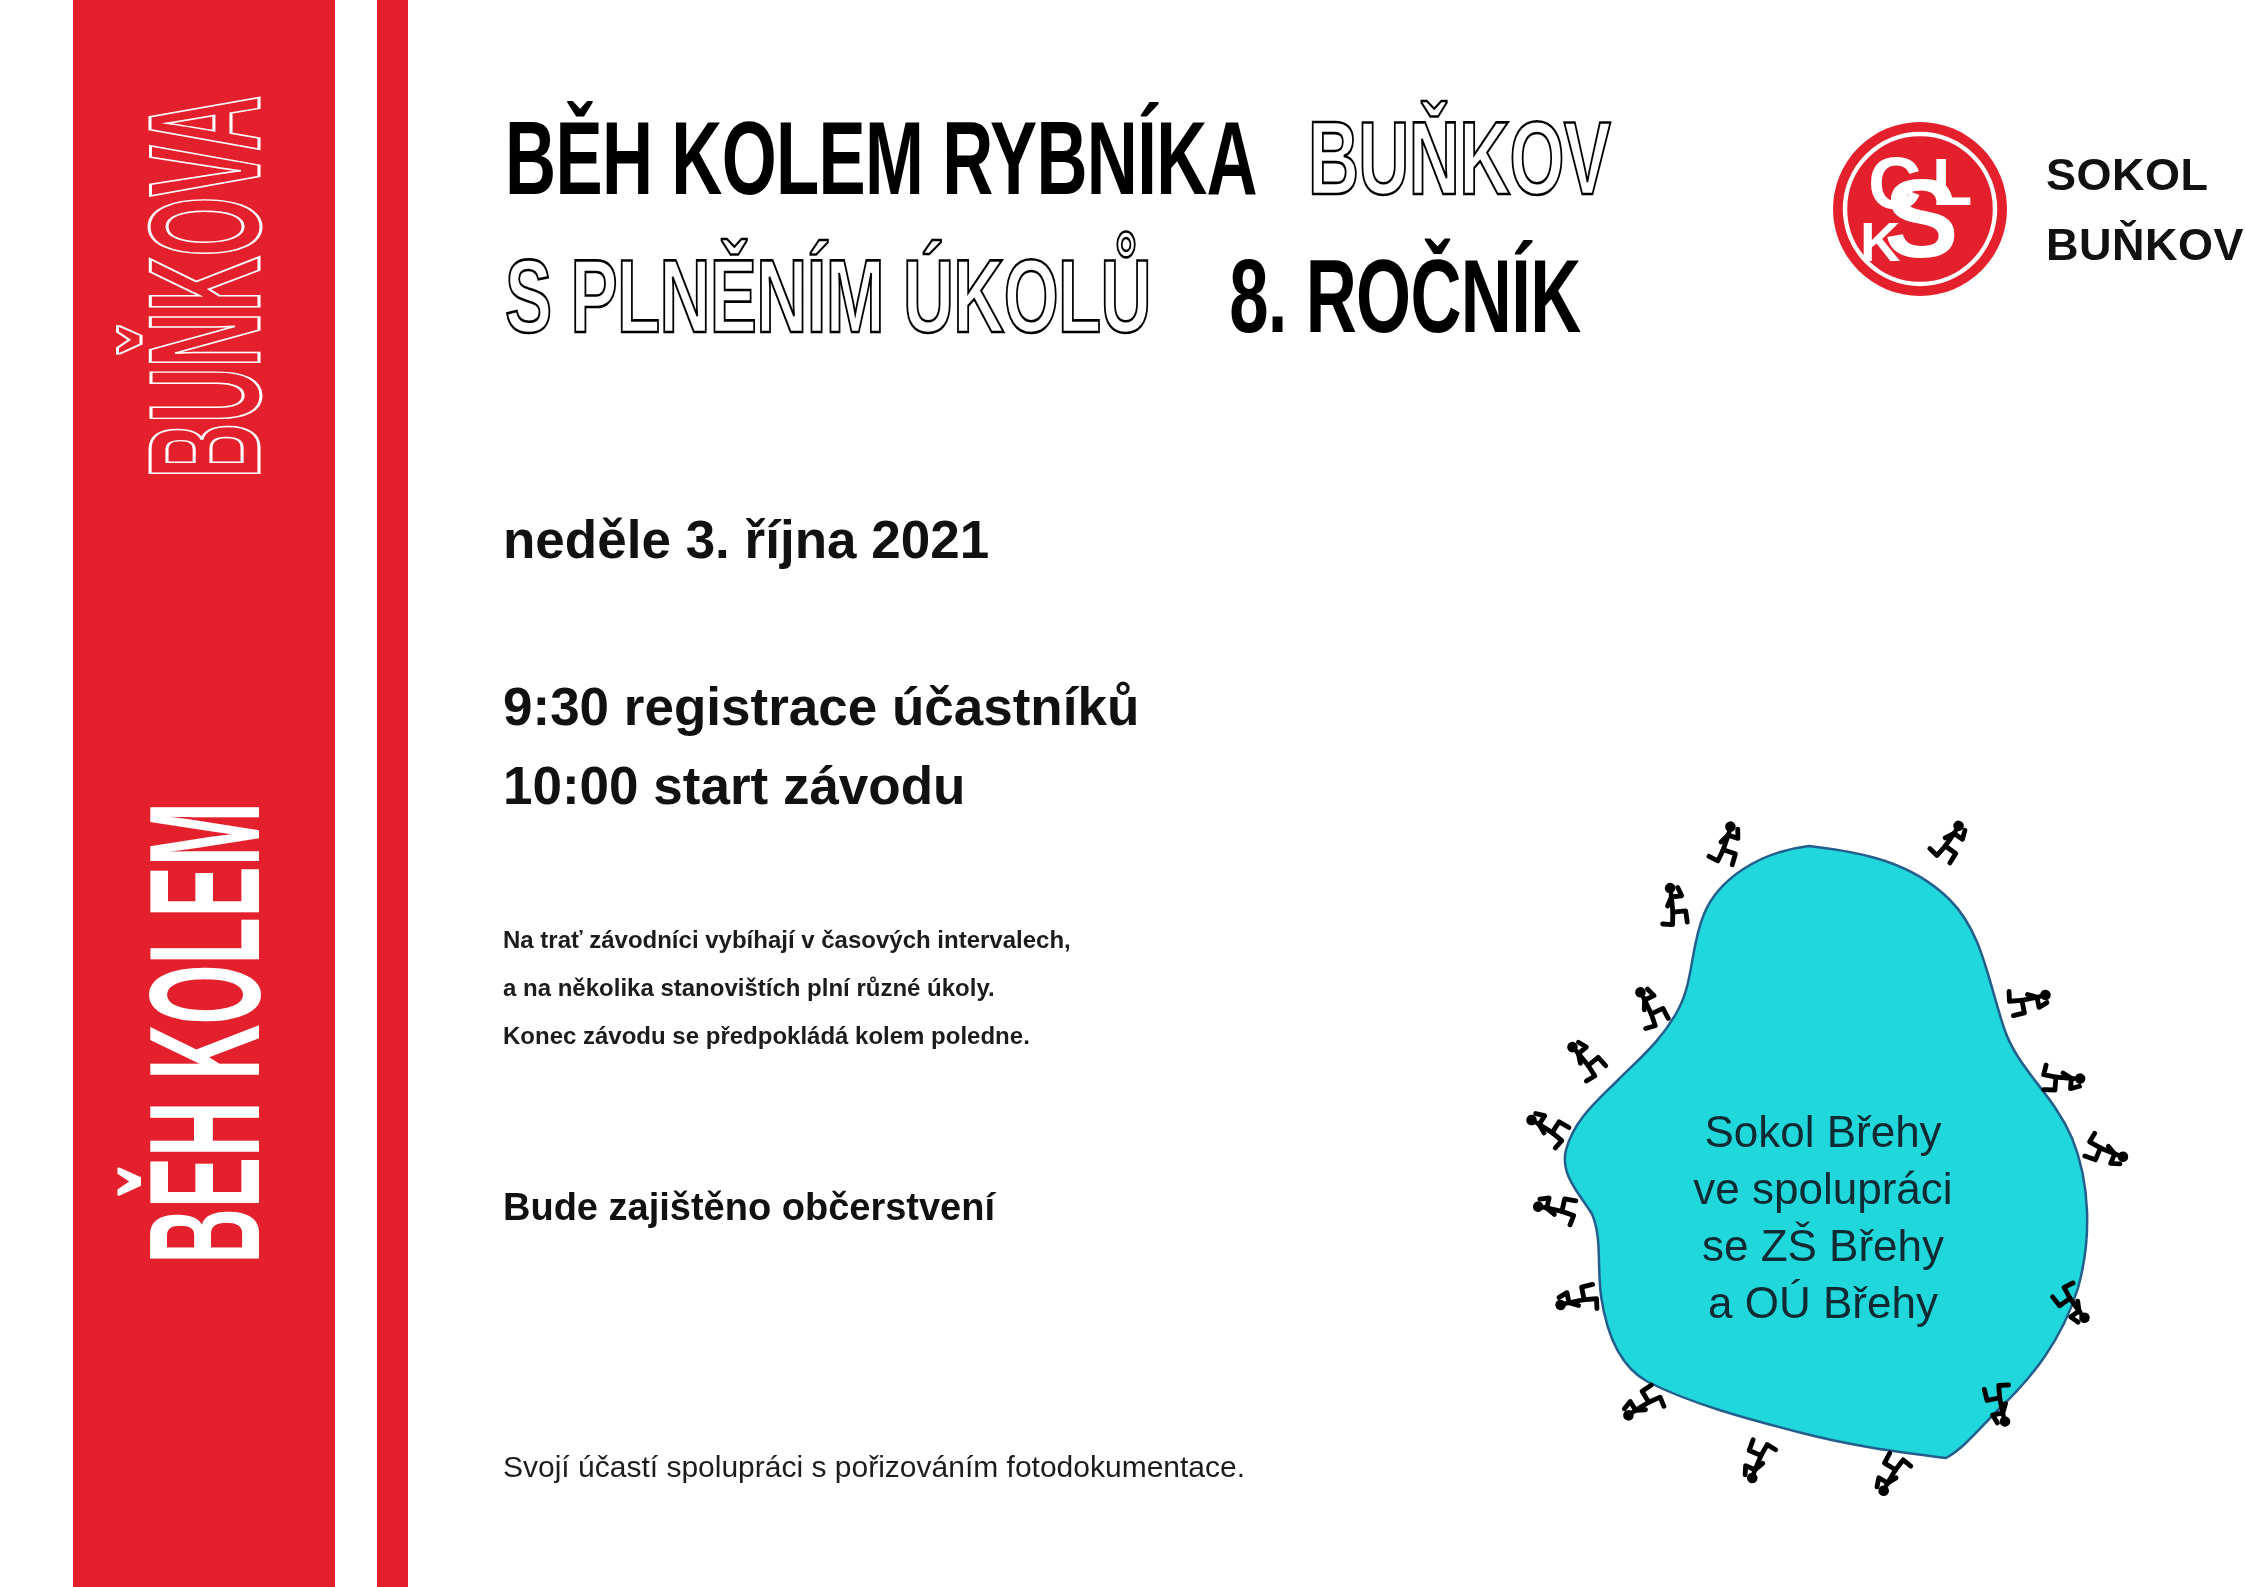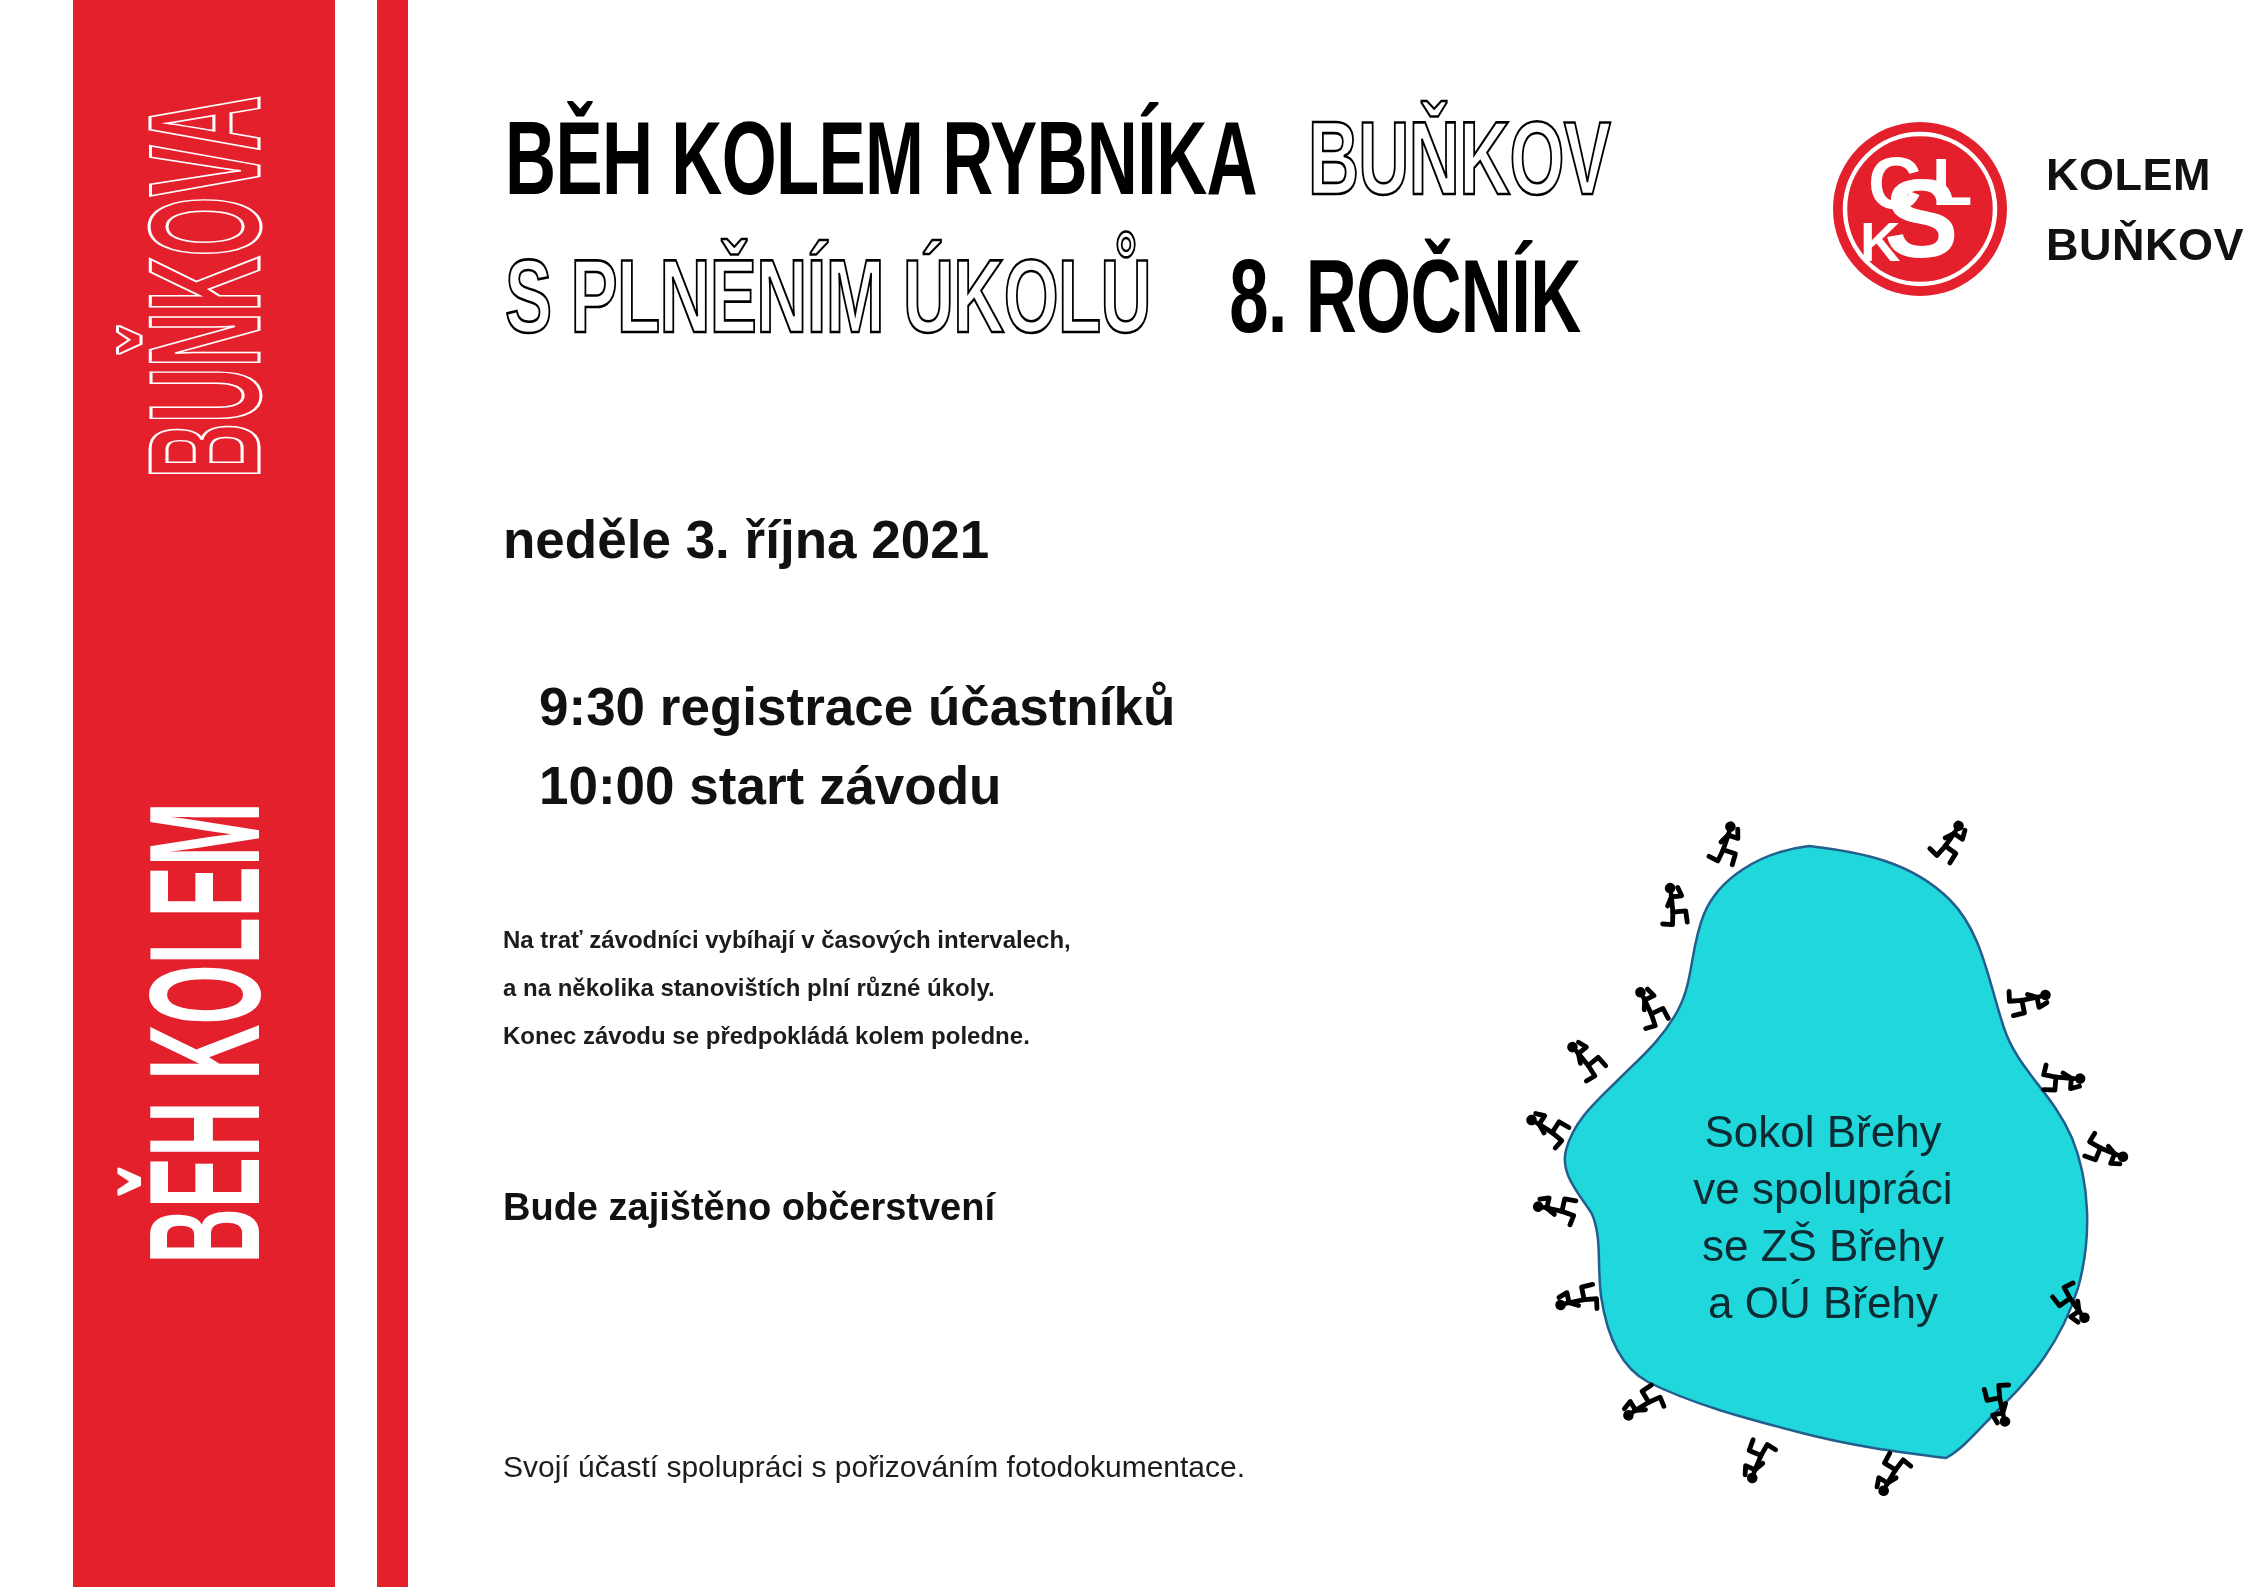--- a/index.html
+++ b/index.html
@@ -37,21 +37,21 @@
   .org-line-1 { top:152px; }
   .org-line-2 { top:222px; }
 
   
   .event-date {
     position:absolute; left:503px; top:512px;
     font-weight:bold; font-size:53px; line-height:56px; color:#111;
   }
   .event-times {
     position:absolute; left:503px; top:667px;
-    font-weight:bold; font-size:53px; line-height:79px; color:#111;margin-left:36px;
+    font-weight:bold; font-size:53px; line-height:79px; color:#111;
   }
   .event-desc {
     position:absolute; left:503px; top:916px;
     font-weight:bold; font-size:24px; line-height:48px; color:#1c1c1c;
   }
   .event-highlight {
     position:absolute; left:503px; top:1168px;
     font-weight:bold; font-size:38px; line-height:78px; color:#111;
   }
   .event-note {
@@ -89,21 +89,21 @@
   <svg class="logo-svg" width="176" height="176" viewBox="0 0 176 176">
     <circle cx="88" cy="88" r="87" fill="#e4202c"></circle>
     <circle cx="88" cy="88" r="75" fill="none" stroke="#ffffff" stroke-width="4.5"></circle>
     <g fill="#ffffff" font-family="Liberation Sans, sans-serif" font-weight="bold">
       <text x="36" y="88" font-size="74">C</text>
       <text x="100" y="84" font-size="66">L</text>
       <text x="52" y="136" font-size="112">S</text>
       <text x="28" y="140" font-size="56">K</text>
     </g>
   </svg>
-  <div class="org-line org-line-1">KOLEM</div>
+  <div class="org-line org-line-1">SOKOL</div>
   <div class="org-line org-line-2">BUŇKOV</div>
 
   <div class="event-date">neděle 3. října 2021</div>
 
   <div class="event-times">
     <div>9:30 registrace účastníků</div>
     <div>10:00 start závodu</div>
   </div>
 
   <div class="event-desc">

